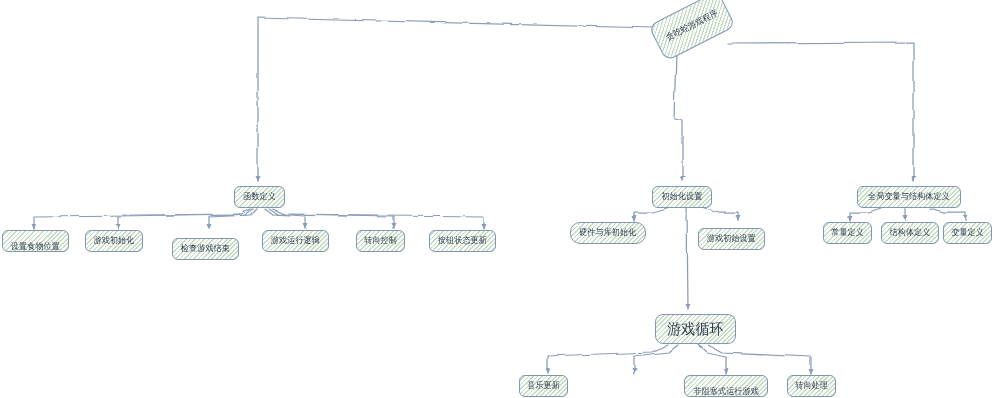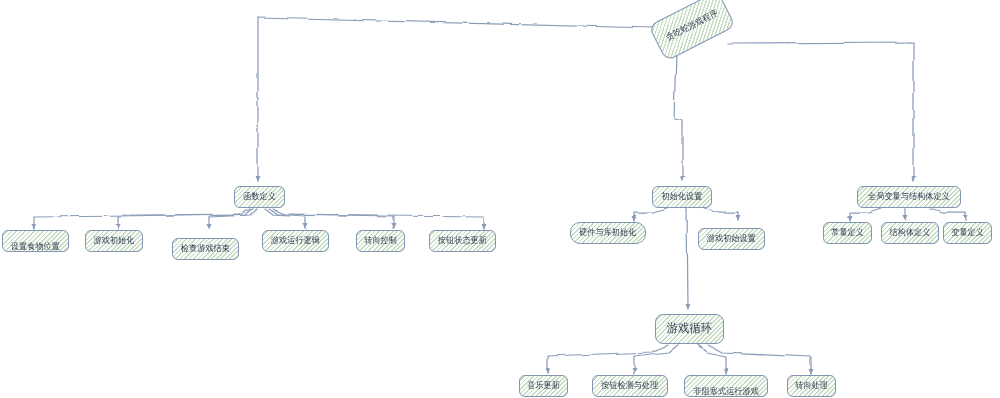--- a/index.html
+++ b/index.html
@@ -59,21 +59,21 @@
     border-radius: 6px;
   }
   .branch {
     height: 22px;
     font-size: 8.6px;
     padding: 0 7px;
     border-radius: 6px;
   }
   .hub {
     height: 30px;
-    font-size: 12px;
+    font-size: 15px;
     padding: 0 9px;
     border-radius: 8px;
   }
   .root {
     width: 78px;
     height: 40px;
     font-size: 8.8px;
     border-radius: 9px;
     transform: rotate(-27deg);
     padding: 0 4px;
@@ -176,22 +176,19 @@
   <div class="node leaf" style="left:943px; top:222px;">
     <span class="node-label">变量定义</span>
   </div>
 
   <div class="node hub" style="left:655px; top:314px;">
     <span class="node-label">游戏循环</span>
   </div>
   <div class="node leaf" style="left:519px; top:375px;">
     <span class="node-label">音乐更新</span>
   </div>
-  <div class="node leaf" style="left:592px; top:375px;">
-    <span class="node-label">按钮检测与处理</span>
-  </div>
   <div class="node leaf" style="left:684px; top:375px;align-items:flex-end;">
     <span class="node-label">非阻塞式运行游戏</span>
   </div>
   <div class="node leaf" style="left:787px; top:375px;">
     <span class="node-label">转向处理</span>
   </div>
 </div>
 
 </body></html>

